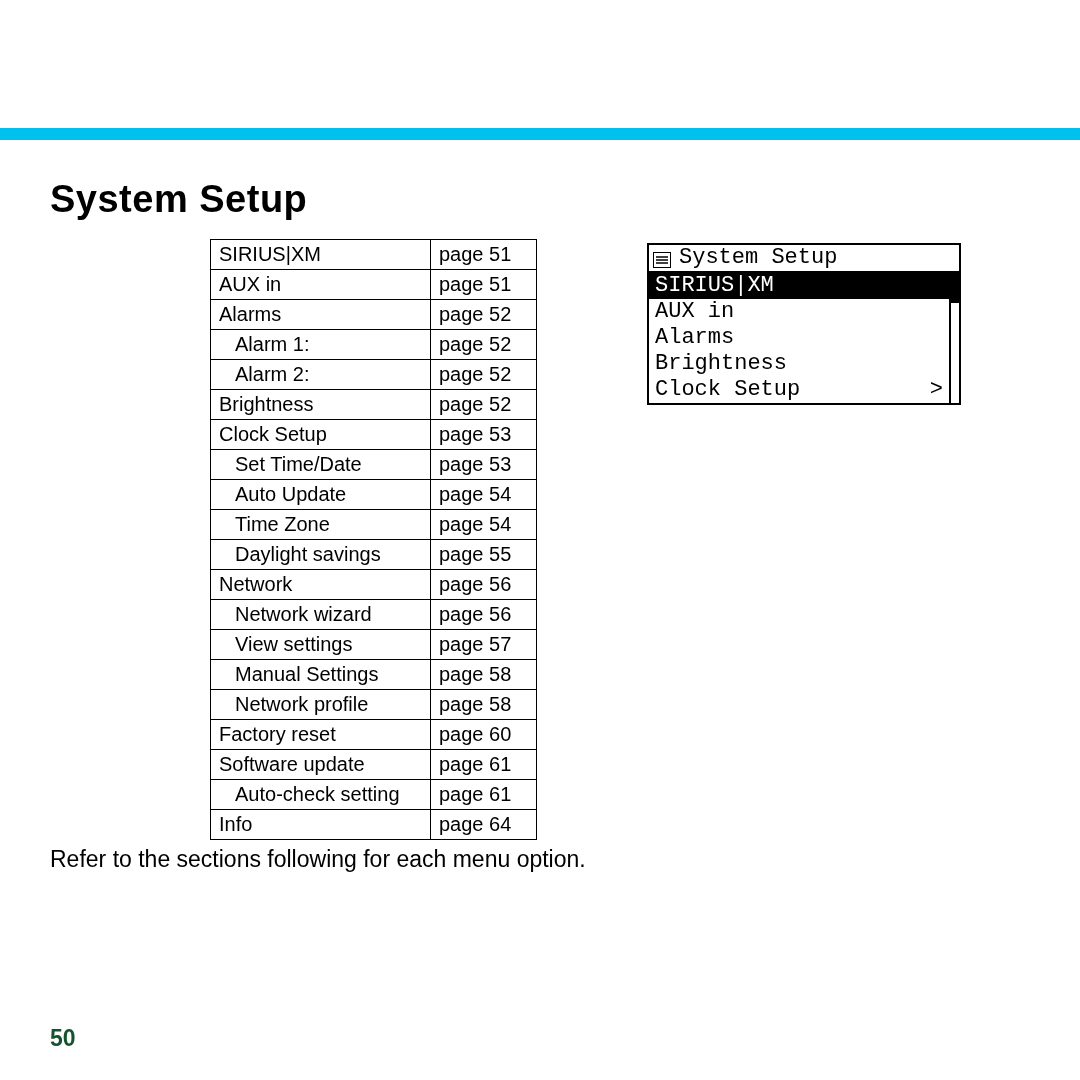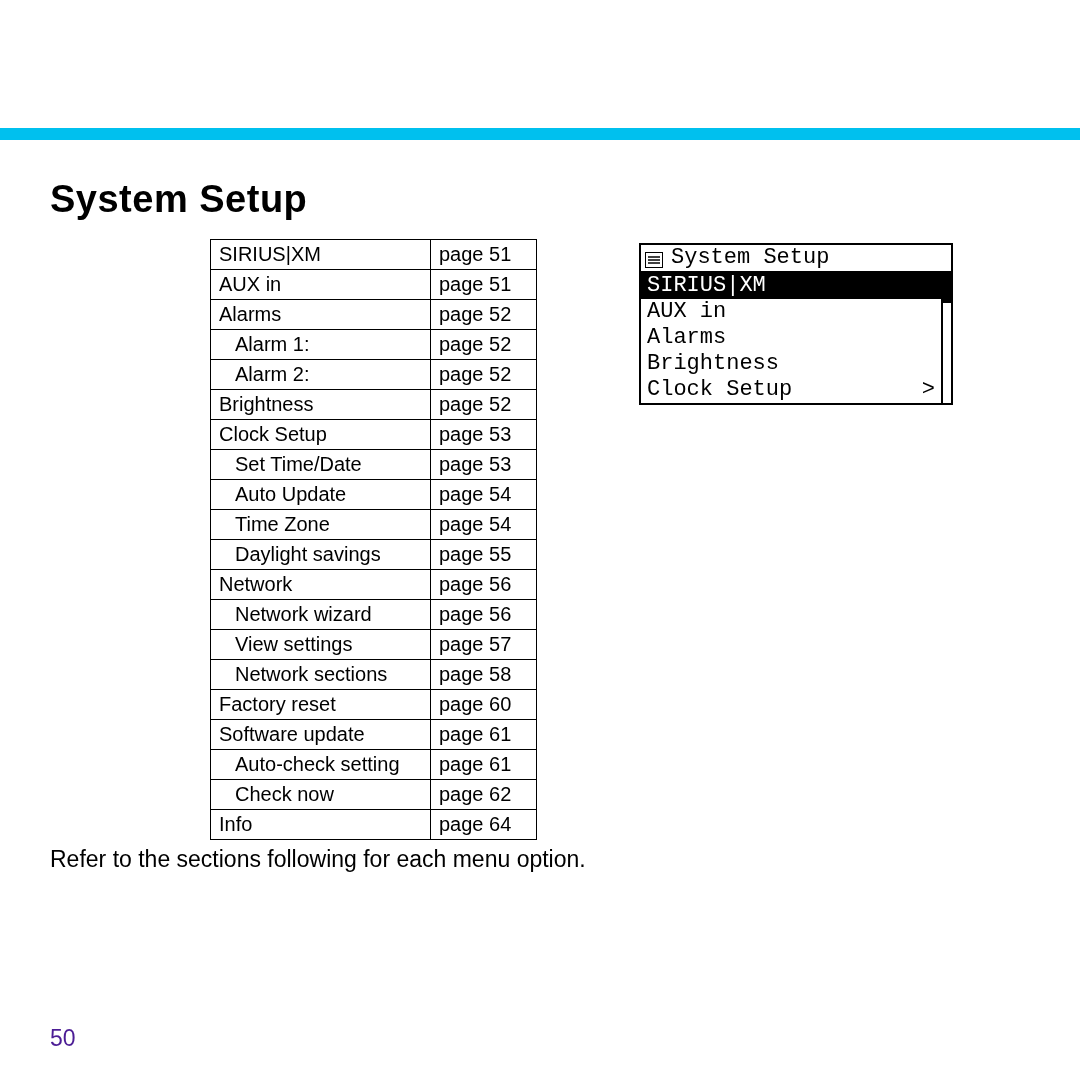--- a/index.html
+++ b/index.html
@@ -30,21 +30,21 @@
       letter-spacing: 0.5px;
     }
     p.intro, p.outro {
       font-size: 23px;
       margin-bottom: 28px;
     }
     p.outro { margin-top: 6px; }
     .columns {
       display: flex;
       align-items: flex-start;
-      gap: 4px;
+      gap: 12px;
     }
     .table-wrap {
       margin-left: 160px;
     }
     table.menu-table {
       border-collapse: collapse;
       table-layout: fixed;
       width: 326px;
     }
     table.menu-table td {
@@ -114,22 +114,22 @@
       background: #000;
     }
     .lcd-items-area {
       margin-right: 10px;
     }
     .pagenum {
       position: absolute;
       left: 50px;
       bottom: 28px;
       font-size: 23px;
-      font-weight: 400;
-      color: #4c1d95;
+      font-weight: 700;
+      color: #14532d;
     }
   </style>
 </head>
 <body>
 
 <div class="page">
   <div class="top-rule"></div>
 
   <div class="content">
     <h1 class="title">System Setup</h1>
@@ -189,38 +189,38 @@
               </tr>
               <tr>
                 <td class="c1 indent1">Network wizard</td>
                 <td class="c2">page 56</td>
               </tr>
               <tr>
                 <td class="c1 indent1">View settings</td>
                 <td class="c2">page 57</td>
               </tr>
               <tr>
-                <td class="c1 indent1">Network sections</td>
+                <td class="c1 indent1">Manual Settings</td>
+                <td class="c2">page 58</td>
+              </tr>
+              <tr>
+                <td class="c1 indent1">Network profile</td>
                 <td class="c2">page 58</td>
               </tr>
               <tr>
                 <td class="c1">Factory reset</td>
                 <td class="c2">page 60</td>
               </tr>
               <tr>
                 <td class="c1">Software update</td>
                 <td class="c2">page 61</td>
               </tr>
               <tr>
                 <td class="c1 indent1">Auto-check setting</td>
                 <td class="c2">page 61</td>
-              </tr>
-              <tr>
-                <td class="c1 indent1">Check now</td>
-                <td class="c2">page 62</td>
               </tr>
               <tr>
                 <td class="c1">Info</td>
                 <td class="c2">page 64</td>
               </tr>
             </tbody>
         </table>
       </div>
 
       <div class="lcd-wrap">

